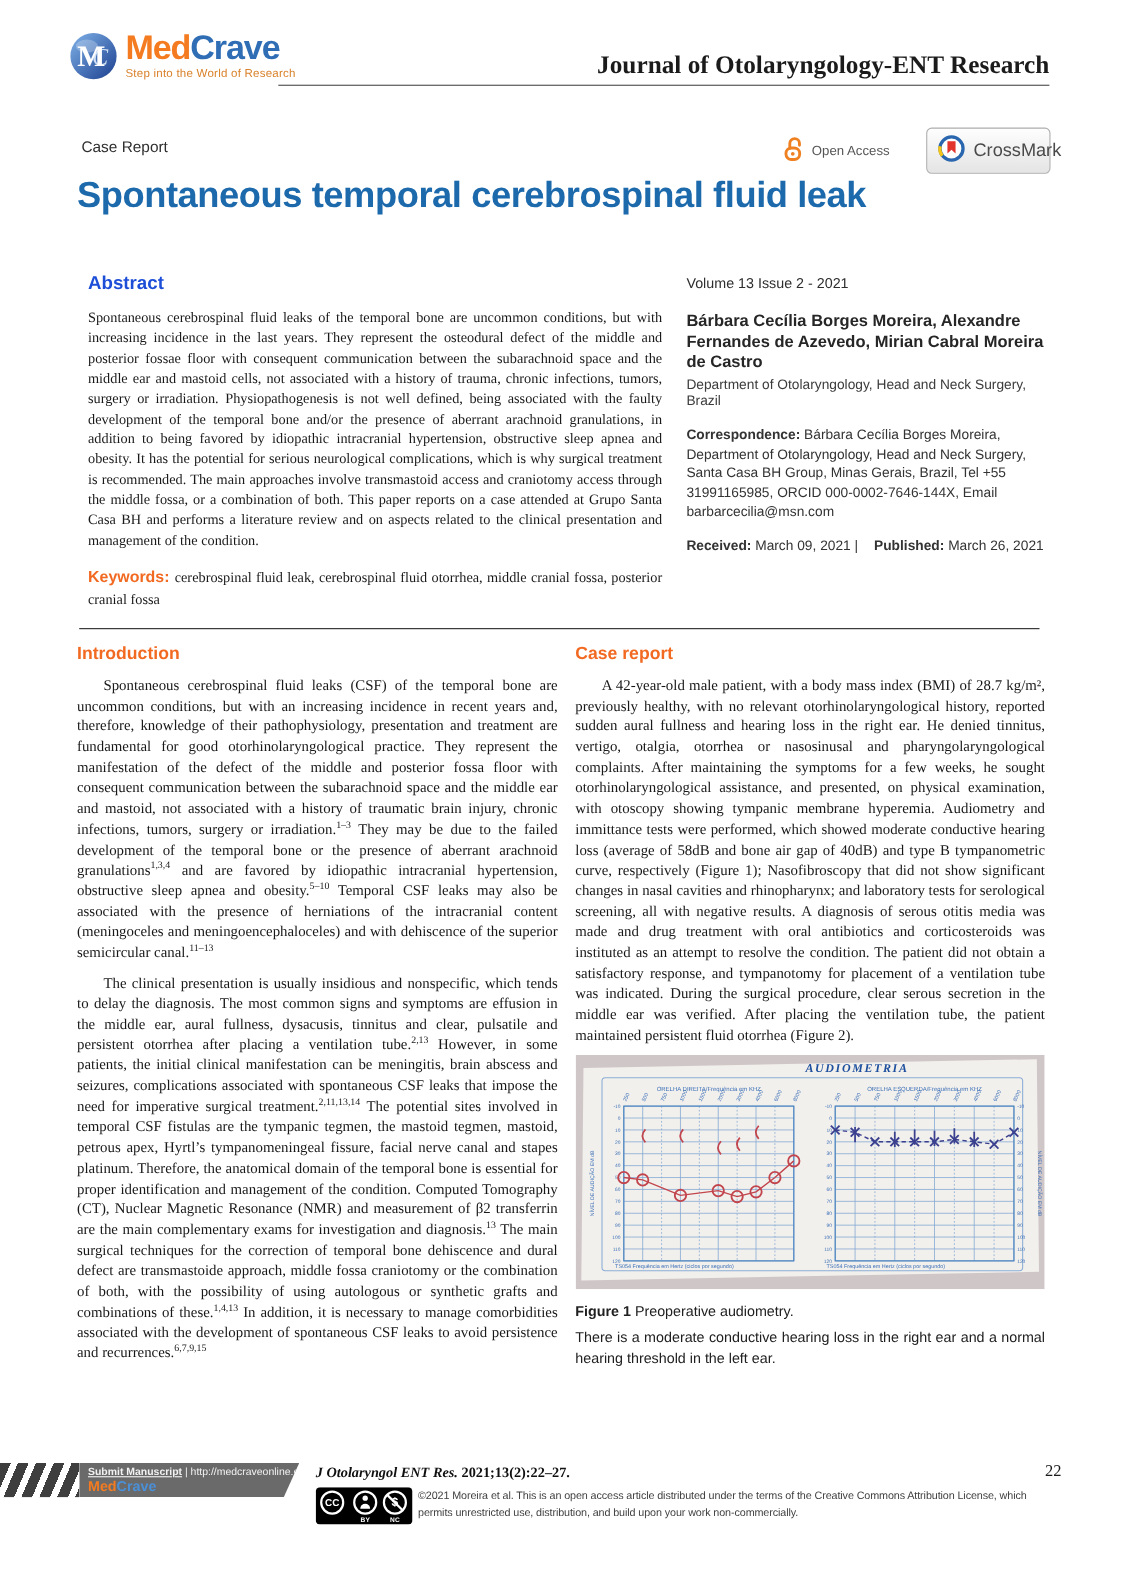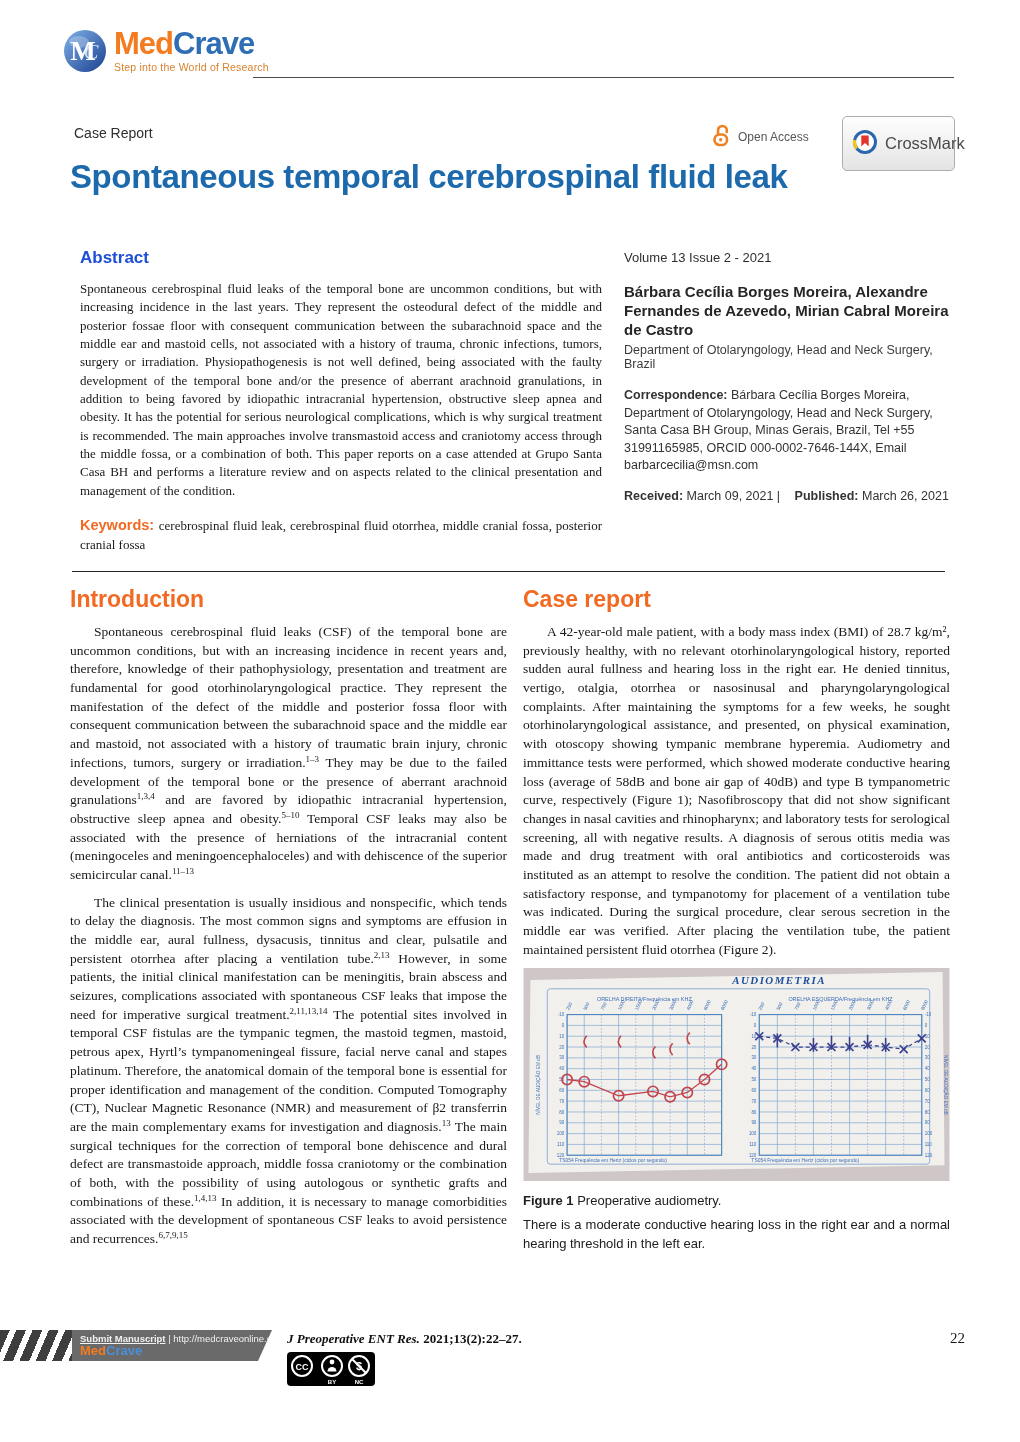--- a/index.html
+++ b/index.html
@@ -14,21 +14,21 @@
   .med{color:#f47b20;}
   .crave{color:#2f6eb5;}
   .tagline{font-size:10.5px;color:#d9822b;margin-top:2px;letter-spacing:.2px;}
   .journal-title{position:absolute;right:66px;top:46px;font-family:"Liberation Serif",serif;
                  font-weight:bold;font-size:23px;color:#1b1b1b;}
   .header-rule{position:absolute;left:253px;right:66px;top:77px;border-top:1.6px solid #4a4a4a;}
 
   .article-type{position:absolute;left:74px;top:125px;font-size:14px;color:#2e2e2e;}
   .open-access{position:absolute;left:712px;top:123px;display:flex;align-items:center;gap:6px;
                font-size:12px;color:#555;}
-  .crossmark{position:absolute;left:842px;top:116px;width:113px;height:55px;border:1px solid #adadad;
+  .crossmark{position:absolute;left:842px;top:116px;width:113px;height:42px;border:1px solid #adadad;
              border-radius:5px;background:linear-gradient(#fefefe,#e4e4e4);display:flex;
              align-items:center;gap:7px;padding:0 9px;box-sizing:border-box;cursor:pointer;}
   .crossmark-label{font-size:16.5px;color:#4a4a4a;}
 
   .article-title{position:absolute;left:70px;top:158px;font-size:33px;font-weight:600;
                  color:#1c69ac;letter-spacing:-.4px;}
 
   
   .abstract-col{position:absolute;left:80px;top:248px;width:522px;}
   .section-heading{color:#1d4ed8;font-weight:bold;font-size:17px;}
@@ -43,21 +43,21 @@
   .authors{margin-top:17px;font-size:15px;font-weight:bold;color:#262626;line-height:1.27;}
   .affiliation{margin-top:4px;color:#3c3c3c;}
   .correspondence{margin-top:16px;line-height:1.4;}
   .dates{margin-top:14px;}
 
   .divider{position:absolute;left:72px;top:571px;width:873px;border-top:1.7px solid #262626;}
 
   
   .col-left{position:absolute;left:70px;top:586px;width:437px;}
   .col-right{position:absolute;left:523px;top:586px;width:427px;}
-  .body-heading{color:#f26a22;font-weight:bold;font-size:23px;margin:0 0 10px;}
+  .body-heading{color:#f26a22;font-weight:bold;font-size:16px;margin:0 0 10px;}
   .body-para{font-family:"Liberation Serif",serif;font-size:13.5px;line-height:1.385;
              text-align:justify;text-indent:24px;margin:0 0 9px;color:#181818;}
   sup{font-size:9px;line-height:0;}
 
   .figure{margin-top:8px;}
   .figure svg{display:block;width:427px;height:213px;}
   .fig-caption{margin-top:12px;font-size:13px;color:#202020;}
   .fig-note{margin-top:8px;font-size:13px;line-height:1.4;text-align:justify;color:#202020;}
 
   
@@ -94,20 +94,21 @@
         <ellipse cx="17" cy="14" rx="10" ry="6" fill="#ffffff" opacity="0.25"></ellipse>
         <text x="29" y="31" text-anchor="middle" font-family="Liberation Serif,serif" font-style="italic" font-size="22" fill="#cfe0f5">C</text>
         <text x="21" y="32" text-anchor="middle" font-family="Liberation Serif,serif" font-weight="bold" font-size="27" fill="#ffffff">M</text>
       </svg>
     </span>
     <span class="logo-text">
       <span class="wordmark"><span class="med">Med</span><span class="crave">Crave</span></span>
       <span class="tagline">Step into the World of Research</span>
     </span>
   </div>
+  <div class="journal-title">Journal of Otolaryngology-ENT Research</div>
   <div class="header-rule"></div>
 
   <div class="article-type">Case Report</div>
 
   <div class="open-access">
     <span>
       <svg width="20" height="24" viewBox="0 0 20 24">
         <path d="M6 12 V7.4 a4.4 4.4 0 0 1 8.8 0 V9" fill="none" stroke="#ef8123" stroke-width="2.6" stroke-linecap="round"></path>
         <rect x="2.5" y="11.5" width="12.5" height="10.5" rx="5" fill="none" stroke="#ef8123" stroke-width="2.6"></rect>
         <circle cx="8.7" cy="16.8" r="1.7" fill="#ef8123"></circle>
@@ -324,32 +325,33 @@
       <div class="fig-caption"><span style="font-weight: bold;">Figure 1 </span>Preoperative audiometry.</div>
       <div class="fig-note">There is a moderate conductive hearing loss in the right ear and a normal hearing threshold in the left ear.</div>
     </div>
   </div>
 
   <div class="footer-stripes"></div>
   <div class="footer-banner">
     <div class="submit-line"><span style="font-weight: bold; text-decoration: underline;">Submit Manuscript</span> | http://medcraveonline.com</div>
     <div class="footer-brand"><span class="med">Med</span><span class="crave">Crave</span></div>
   </div>
-  <div class="footer-citation"><span style="font-style: italic;">J Preoperative ENT Res. </span>2021;13(2):22–27.</div>
+  <div class="footer-citation"><span style="font-style: italic;">J Otolaryngol ENT Res. </span>2021;13(2):22–27.</div>
   <div class="page-number">22</div>
 
   <div class="cc-badge">
     <svg width="88" height="34" viewBox="0 0 88 34">
       <rect x="0" y="0" width="88" height="34" rx="4" fill="#000000"></rect>
       <circle cx="15" cy="14" r="10" fill="none" stroke="#ffffff" stroke-width="2"></circle>
       <text x="15" y="17.5" text-anchor="middle" font-family="Liberation Sans,sans-serif" font-weight="bold" font-size="9" fill="#ffffff">CC</text>
       <circle cx="45" cy="14" r="10" fill="none" stroke="#ffffff" stroke-width="2"></circle>
       <circle cx="45" cy="10" r="2.4" fill="#ffffff"></circle>
       <path d="M40.5 19.5 a4.5 4.5 0 0 1 9 0 z" fill="#ffffff"></path>
       <text x="45" y="31.5" text-anchor="middle" font-family="Liberation Sans,sans-serif" font-weight="bold" font-size="6" fill="#ffffff">BY</text>
       <circle cx="72" cy="14" r="10" fill="none" stroke="#ffffff" stroke-width="2"></circle>
       <text x="72" y="17.5" text-anchor="middle" font-family="Liberation Sans,sans-serif" font-weight="bold" font-size="11" fill="#ffffff">$</text>
       <line x1="65" y1="7" x2="79" y2="21" stroke="#ffffff" stroke-width="2"></line>
       <text x="72" y="31.5" text-anchor="middle" font-family="Liberation Sans,sans-serif" font-weight="bold" font-size="6" fill="#ffffff">NC</text>
     </svg>
   </div>
+  <div class="license">©2021 Moreira et al. This is an open access article distributed under the terms of the Creative Commons Attribution License, which permits unrestricted use, distribution, and build upon your work non-commercially.</div>
 
 </div>
 
 </body></html>

